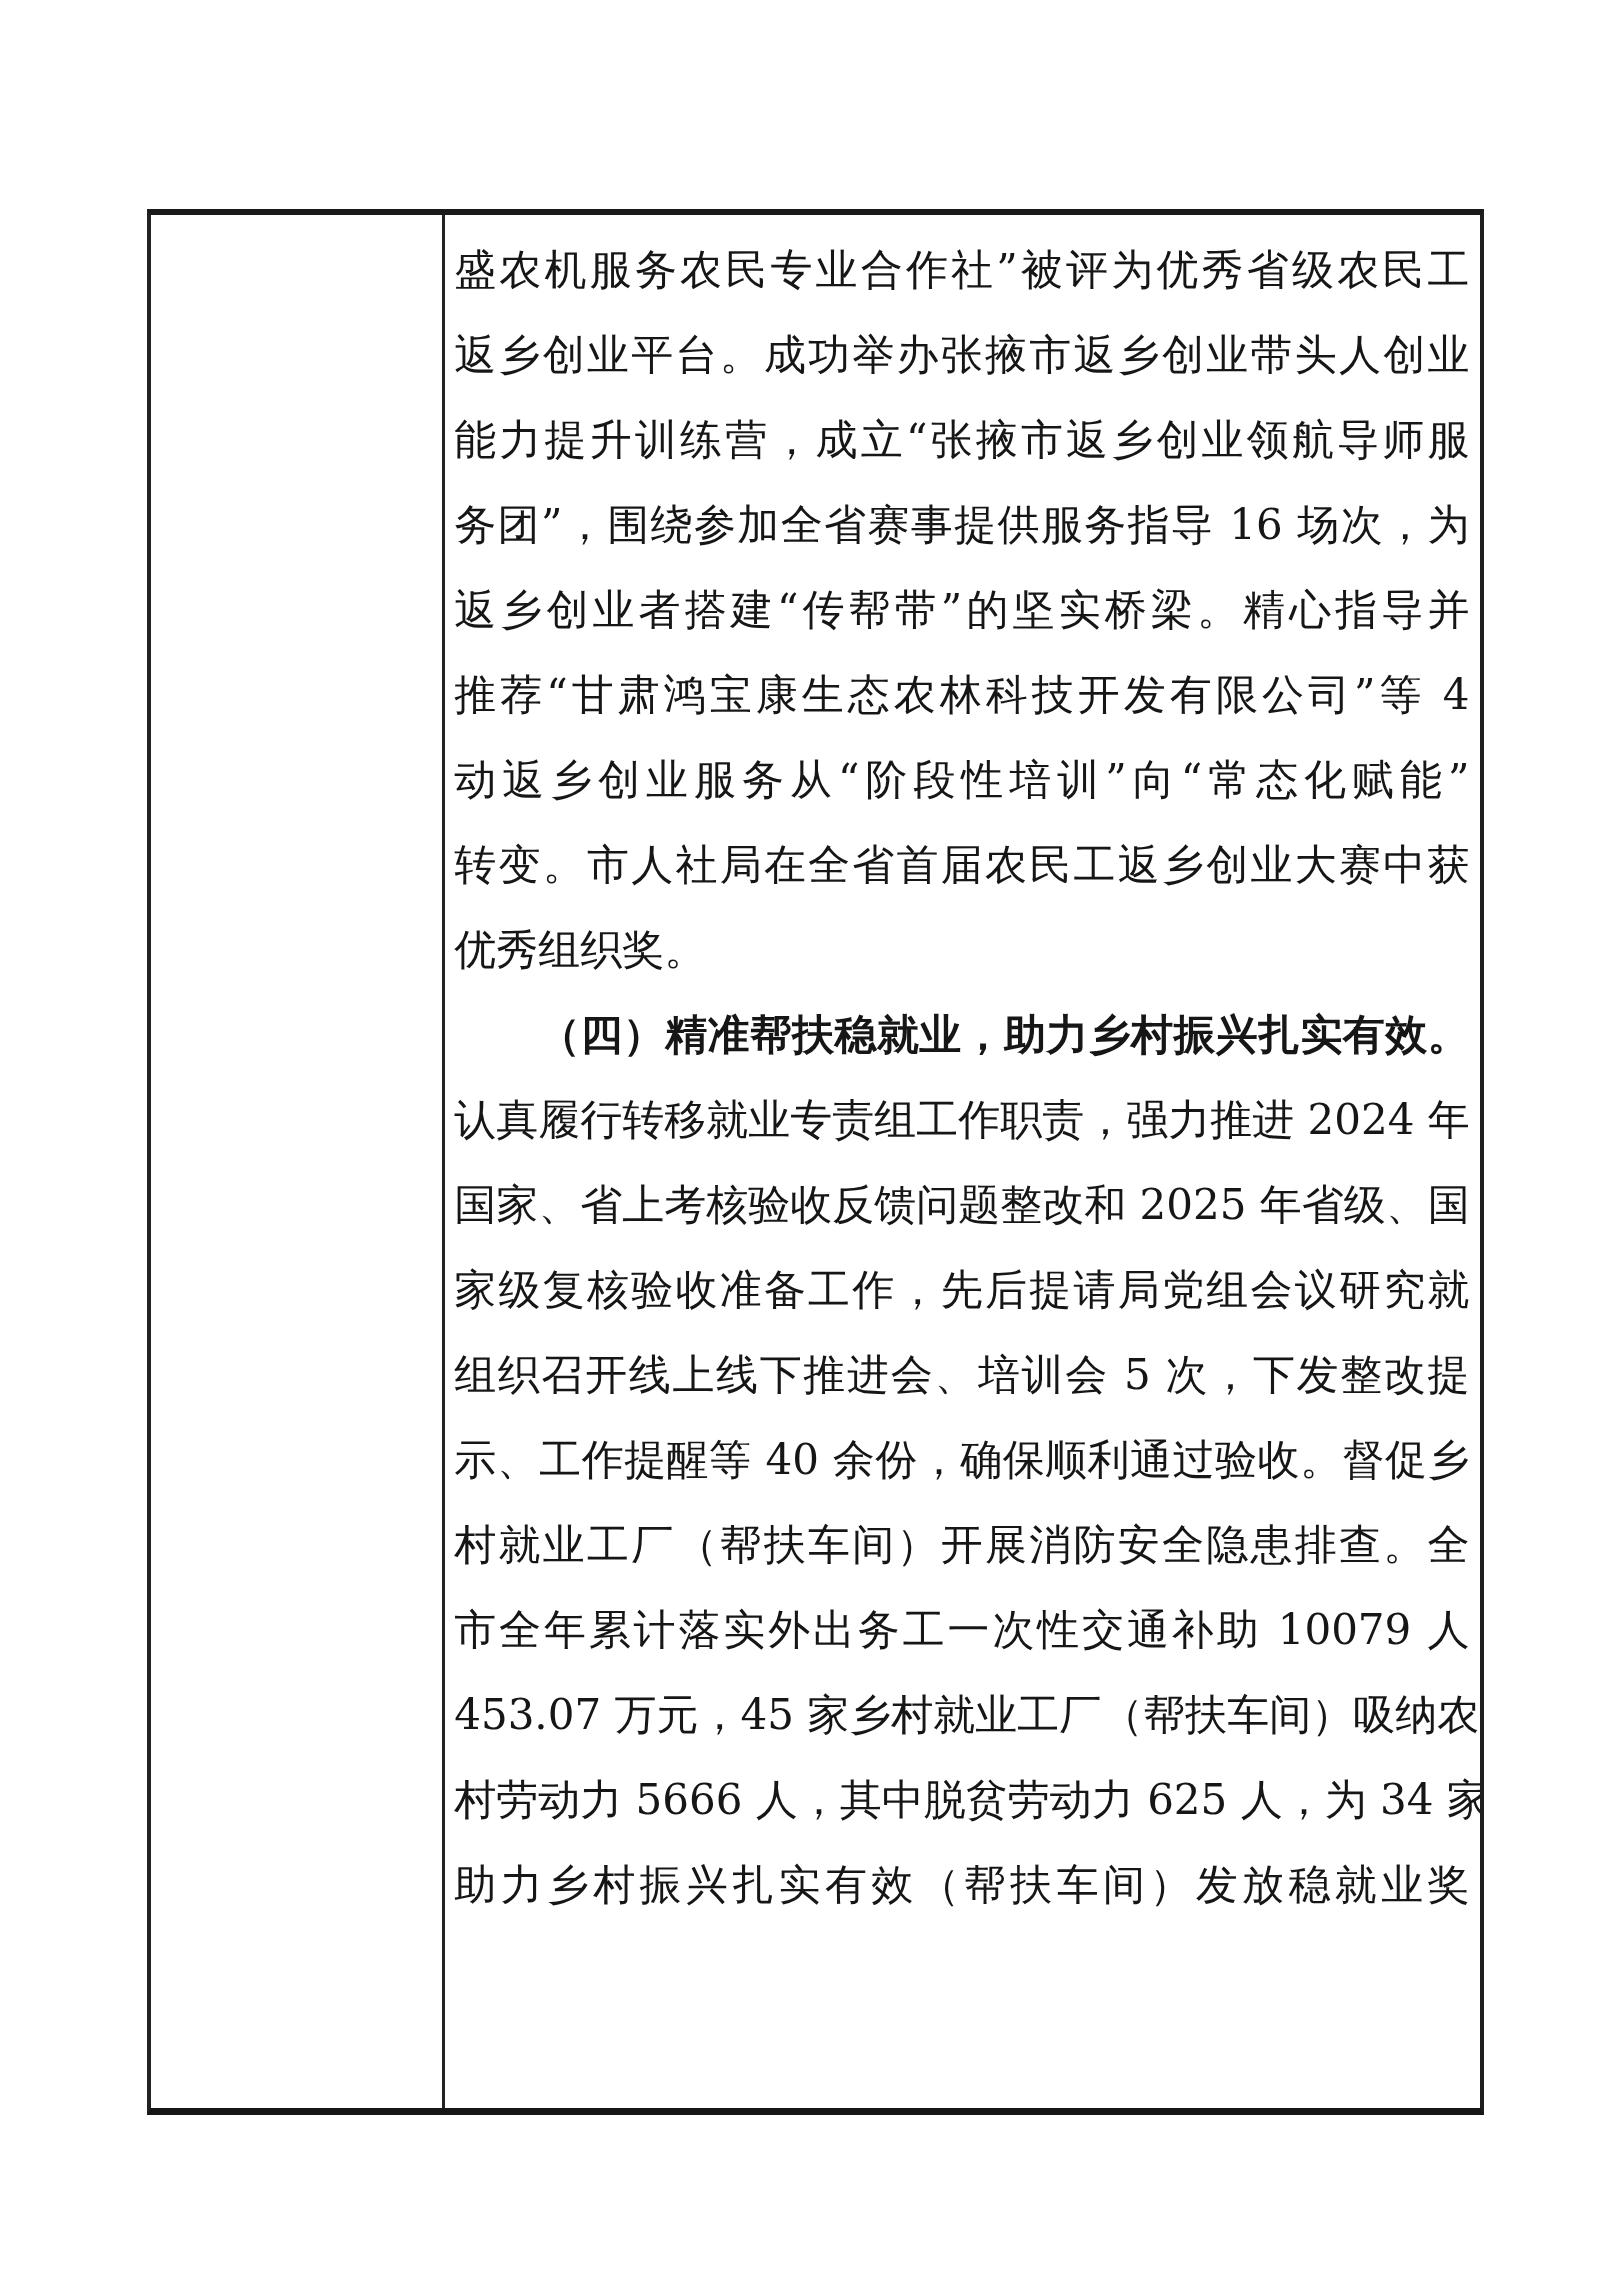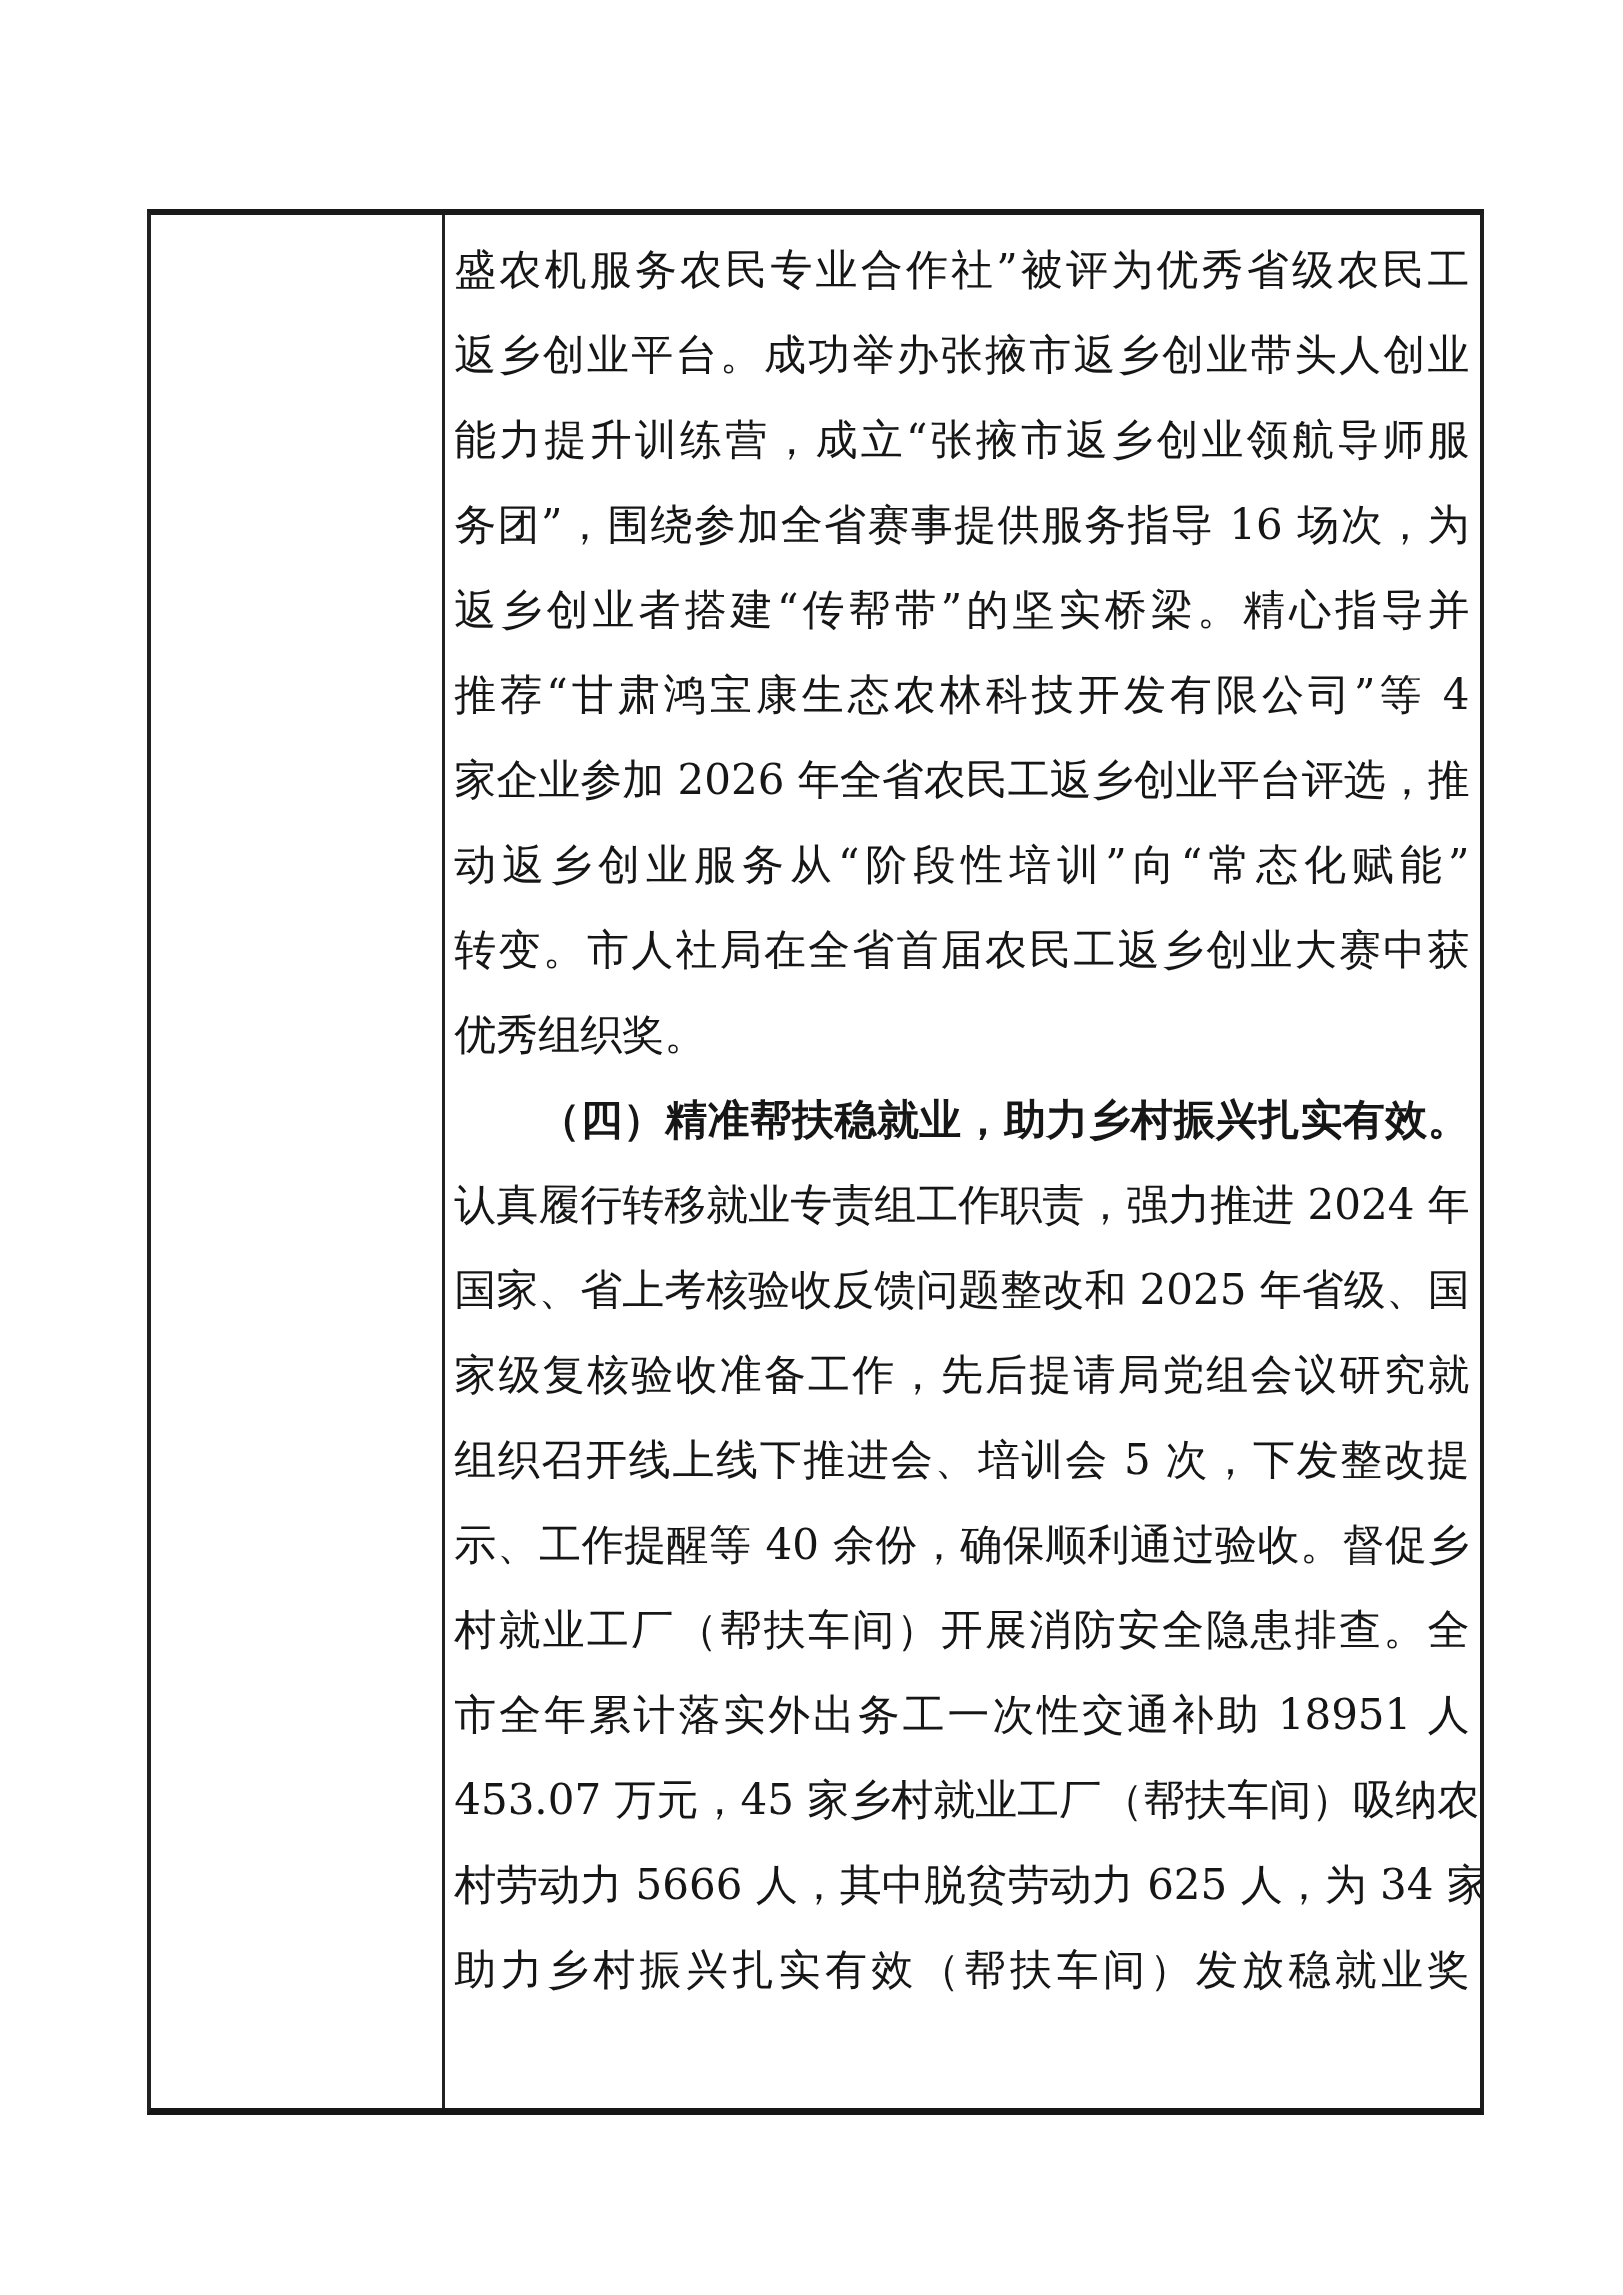--- a/index.html
+++ b/index.html
@@ -83,31 +83,30 @@
   <div class="doc-table">
     <div class="left-cell"></div>
     <div class="col-divider"></div>
     <div class="text-column">
         <div class="line">盛农机服务农民专业合作社”被评为优秀省级农民工</div>
         <div class="line">返乡创业平台。成功举办张掖市返乡创业带头人创业</div>
         <div class="line">能力提升训练营，成立“张掖市返乡创业领航导师服</div>
         <div class="line">务团”，围绕参加全省赛事提供服务指导 16 场次，为</div>
         <div class="line">返乡创业者搭建“传帮带”的坚实桥梁。精心指导并</div>
         <div class="line">推荐“甘肃鸿宝康生态农林科技开发有限公司”等 4</div>
-        <div class="line">家企业参加 2026 年全省农民工返乡创业平台评选，推</div>
         <div class="line">动返乡创业服务从“阶段性培训”向“常态化赋能”</div>
         <div class="line">转变。市人社局在全省首届农民工返乡创业大赛中获</div>
         <div class="line align-left">优秀组织奖。</div>
         <div class="line bold indent">（四）精准帮扶稳就业，助力乡村振兴扎实有效。</div>
         <div class="line">认真履行转移就业专责组工作职责，强力推进 2024 年</div>
         <div class="line">国家、省上考核验收反馈问题整改和 2025 年省级、国</div>
         <div class="line">家级复核验收准备工作，先后提请局党组会议研究就</div>
         <div class="line">组织召开线上线下推进会、培训会 5 次，下发整改提</div>
         <div class="line">示、工作提醒等 40 余份，确保顺利通过验收。督促乡</div>
         <div class="line">村就业工厂（帮扶车间）开展消防安全隐患排查。全</div>
-        <div class="line">市全年累计落实外出务工一次性交通补助 18951 人</div>
+        <div class="line">市全年累计落实外出务工一次性交通补助 10079 人</div>
         <div class="line">453.07 万元，45 家乡村就业工厂（帮扶车间）吸纳农</div>
         <div class="line">村劳动力 5666 人，其中脱贫劳动力 625 人，为 34 家</div>
         <div class="line">助力乡村振兴扎实有效（帮扶车间）发放稳就业奖</div>
       </div>
   </div>
 </div>
 
 
 </body></html>

